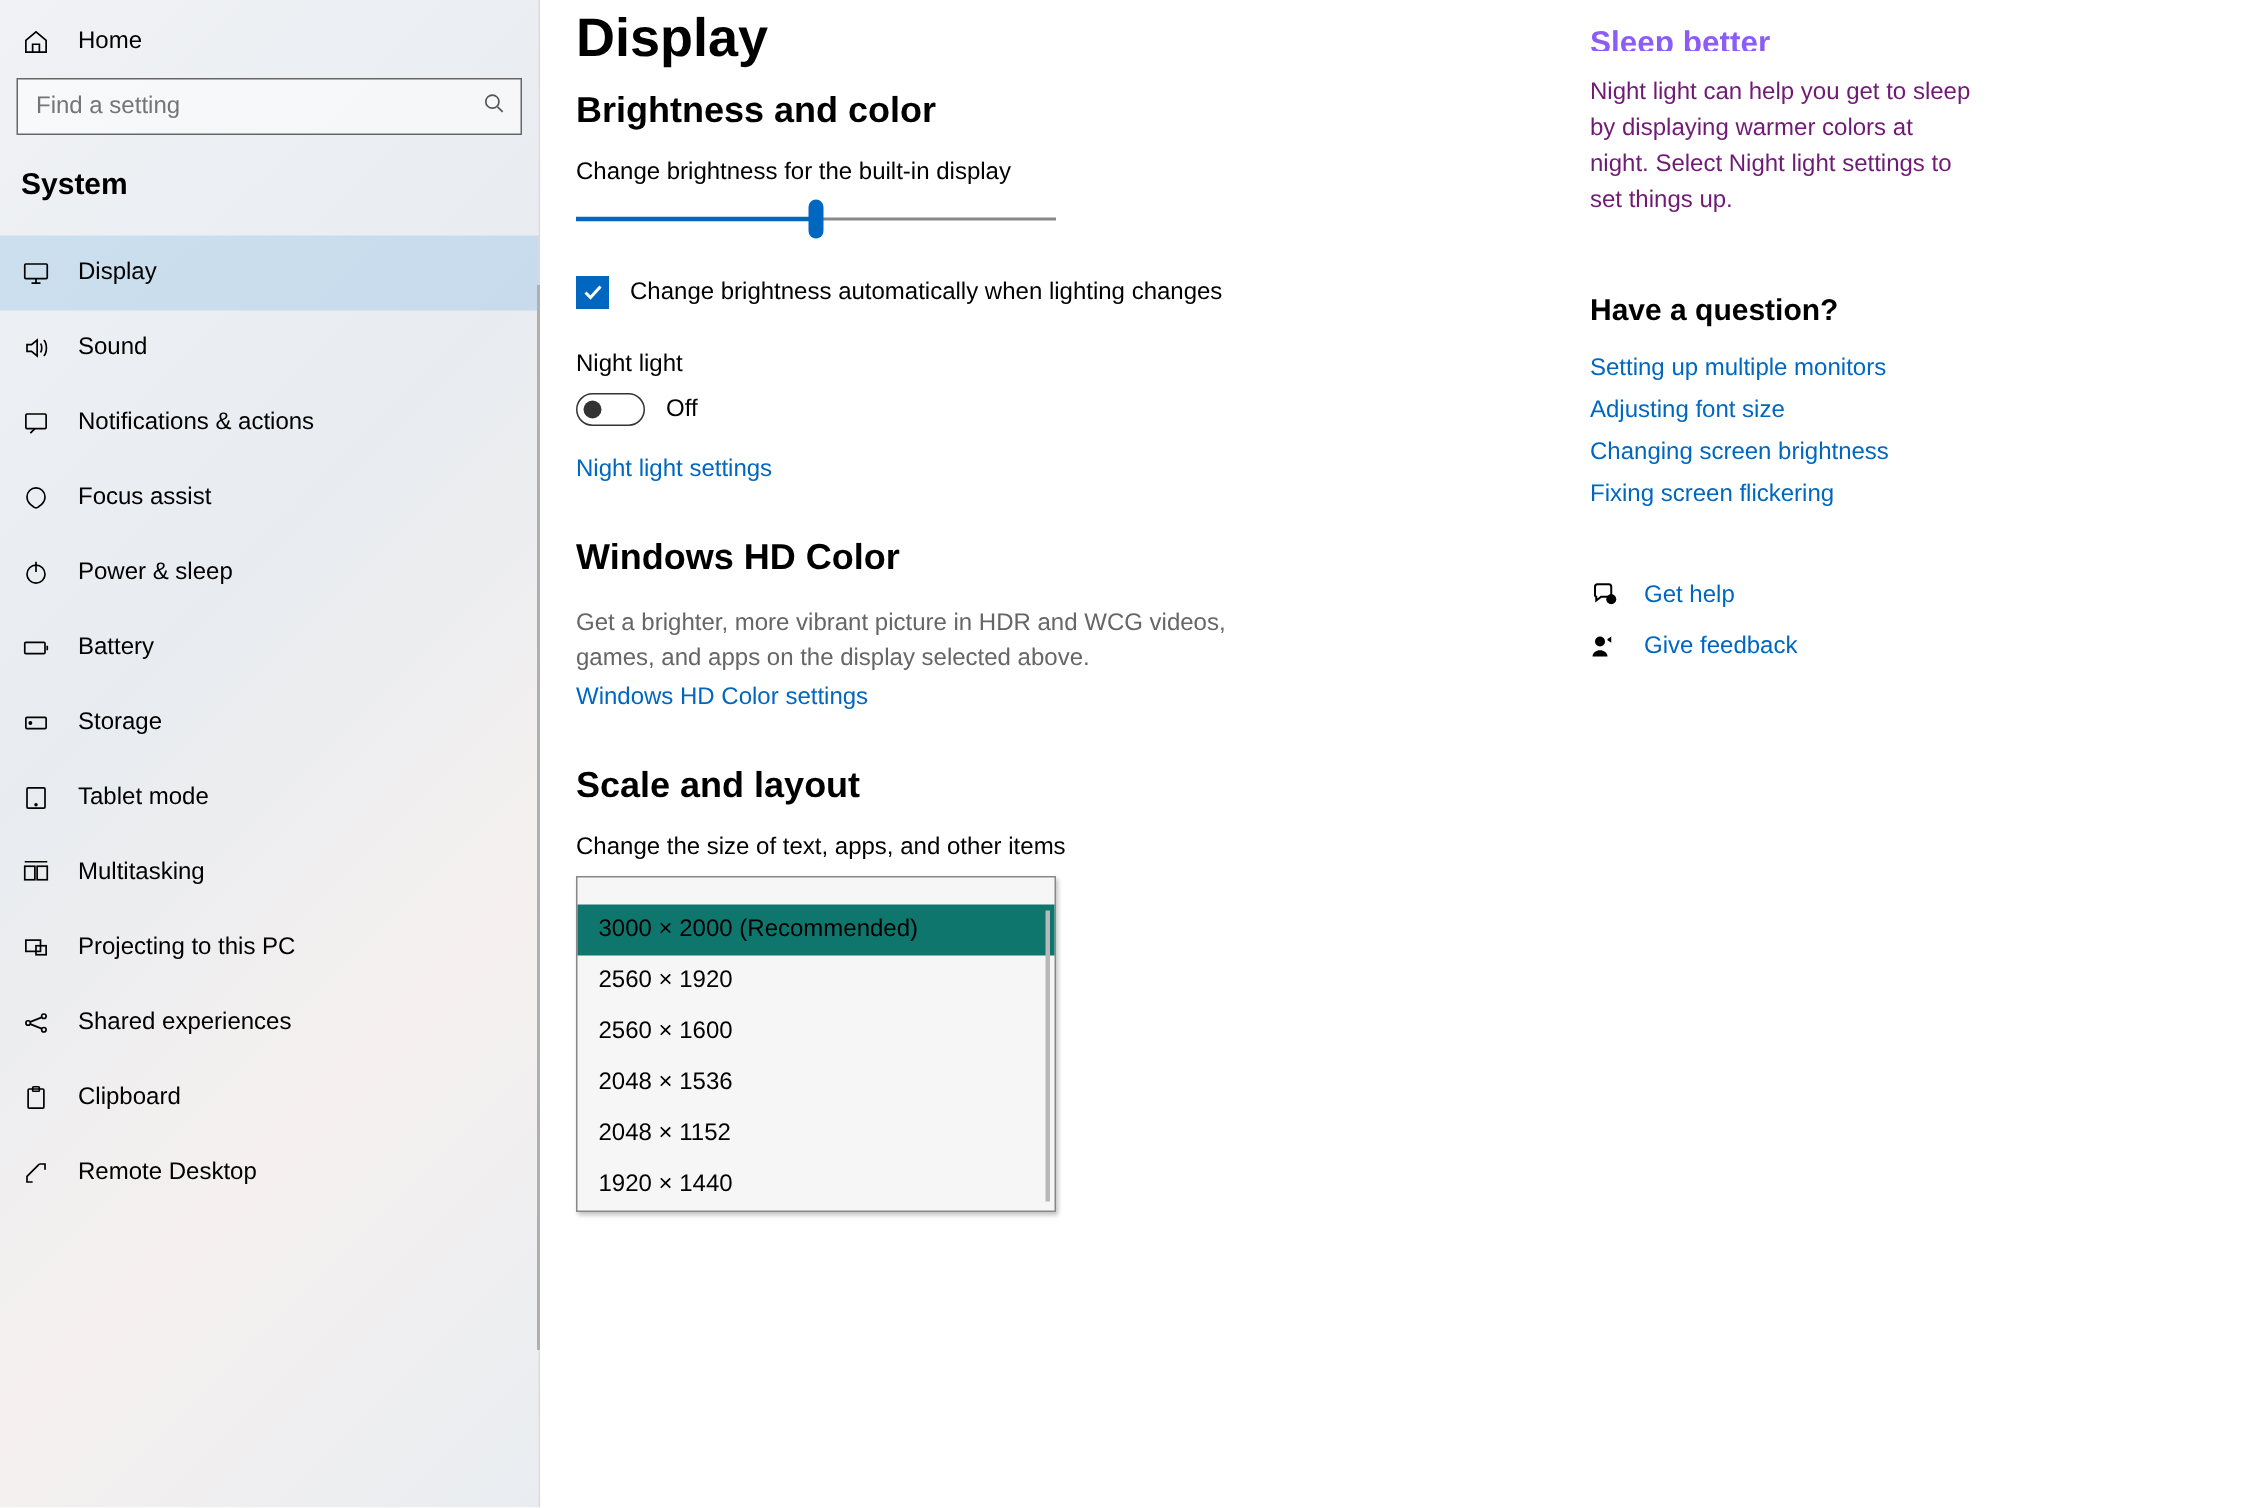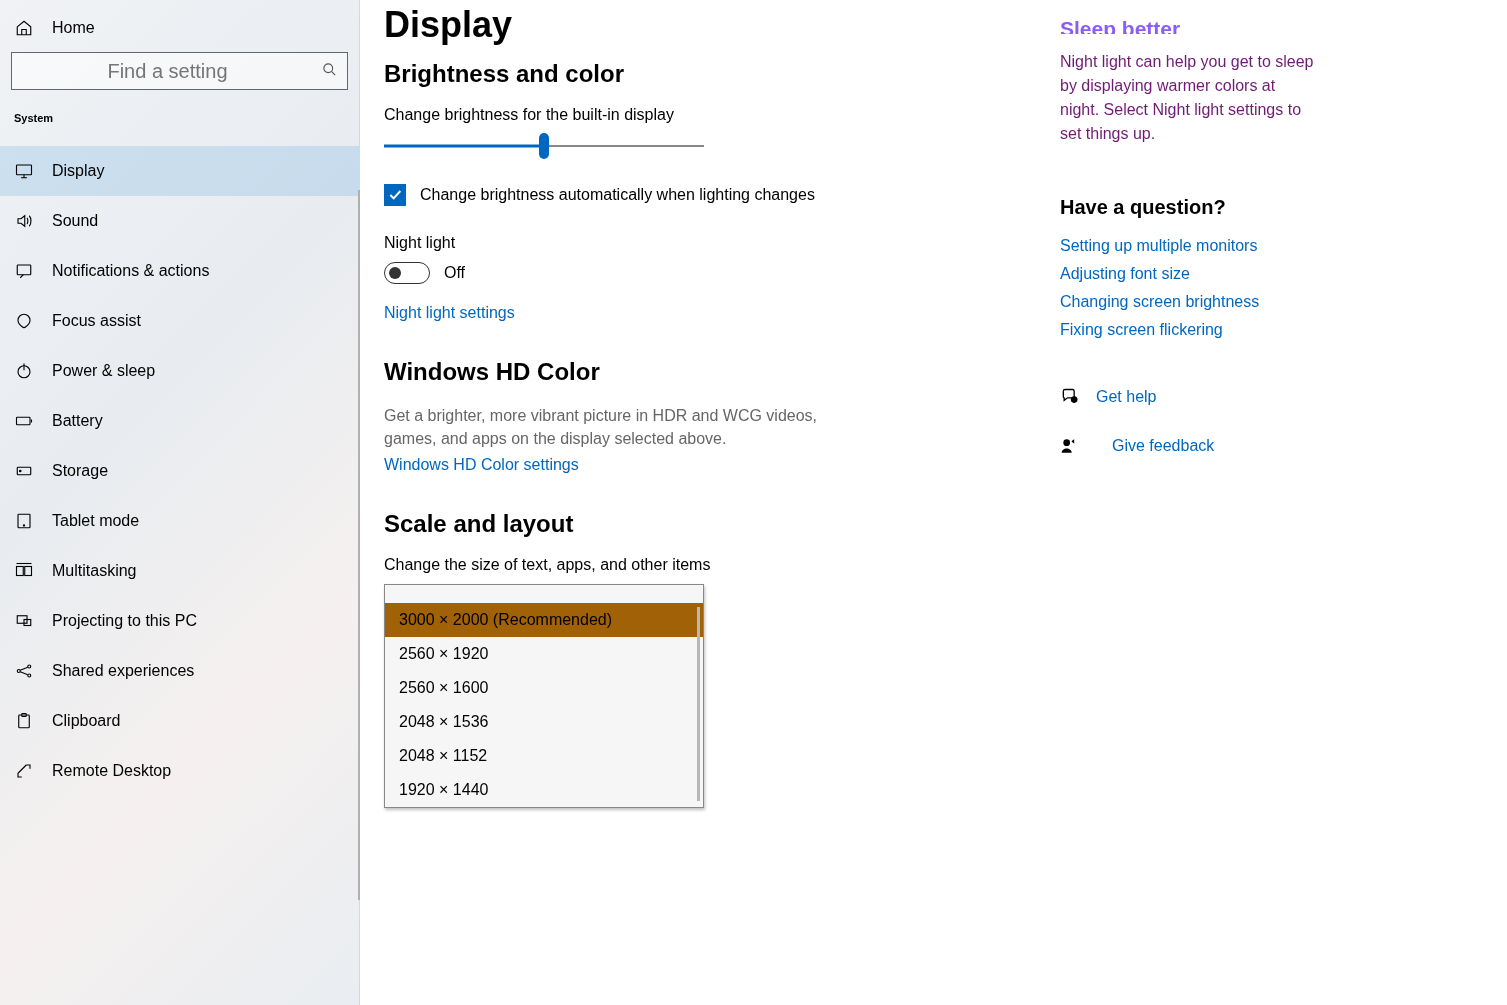--- a/index.html
+++ b/index.html
@@ -55,34 +55,33 @@
     display: flex;
     align-items: center;
   }
   .search-box input {
     border: none;
     background: transparent;
     outline: none;
     width: 100%;
     height: 100%;
     padding: 0 36px 0 12px;
-    font-size: 20px;
+    font-size: 16px;
     color: #555;
-    text-align: center;
   }
   .search-box .s-icon {
     position: absolute;
     right: 10px;
     top: 50%;
     transform: translateY(-50%);
     color: #555;
   }
   .category-label {
     font-weight: 600;
-    font-size: 11px;
+    font-size: 20px;
     padding: 4px 14px 22px 14px;
   }
   .nav {
     display: flex;
     flex-direction: column;
   }
   .nav-item {
     display: flex;
     align-items: center;
     gap: 18px;
@@ -234,21 +233,21 @@
     bottom: 6px;
     width: 3px;
     background: #b8b8b8;
   }
   .dd-option {
     padding: 8px 14px;
     font-size: 16px;
     cursor: pointer;
   }
   .dd-option.selected {
-    background: #a16207;
+    background: #0f766e;
   }
   
   .aside {
     width: 300px;
     padding: 24px 30px 0 16px;
     font-size: 16px;
   }
   .aside-heading-clipped {
     font-size: 21px;
     font-weight: 600;
@@ -515,17 +514,17 @@
         <span class="link" style="margin:0;">Get help</span>
       </div>
       <div class="help-row">
         <span class="help-icon">
           <svg width="20" height="20" viewBox="0 0 24 24" fill="currentColor">
               <circle cx="8" cy="8" r="4"></circle>
               <path d="M2 20c0-3 3-5 6-5s6 2 6 5z"></path>
               <path d="M14 6l3-2v5l-3-2z"></path>
             </svg>
         </span>
-        <span class="link" style="margin:16px;">Give feedback</span>
+        <span class="link" style="margin:0;">Give feedback</span>
       </div>
     </div>
   </div>
 </div>
 
 </body></html>

